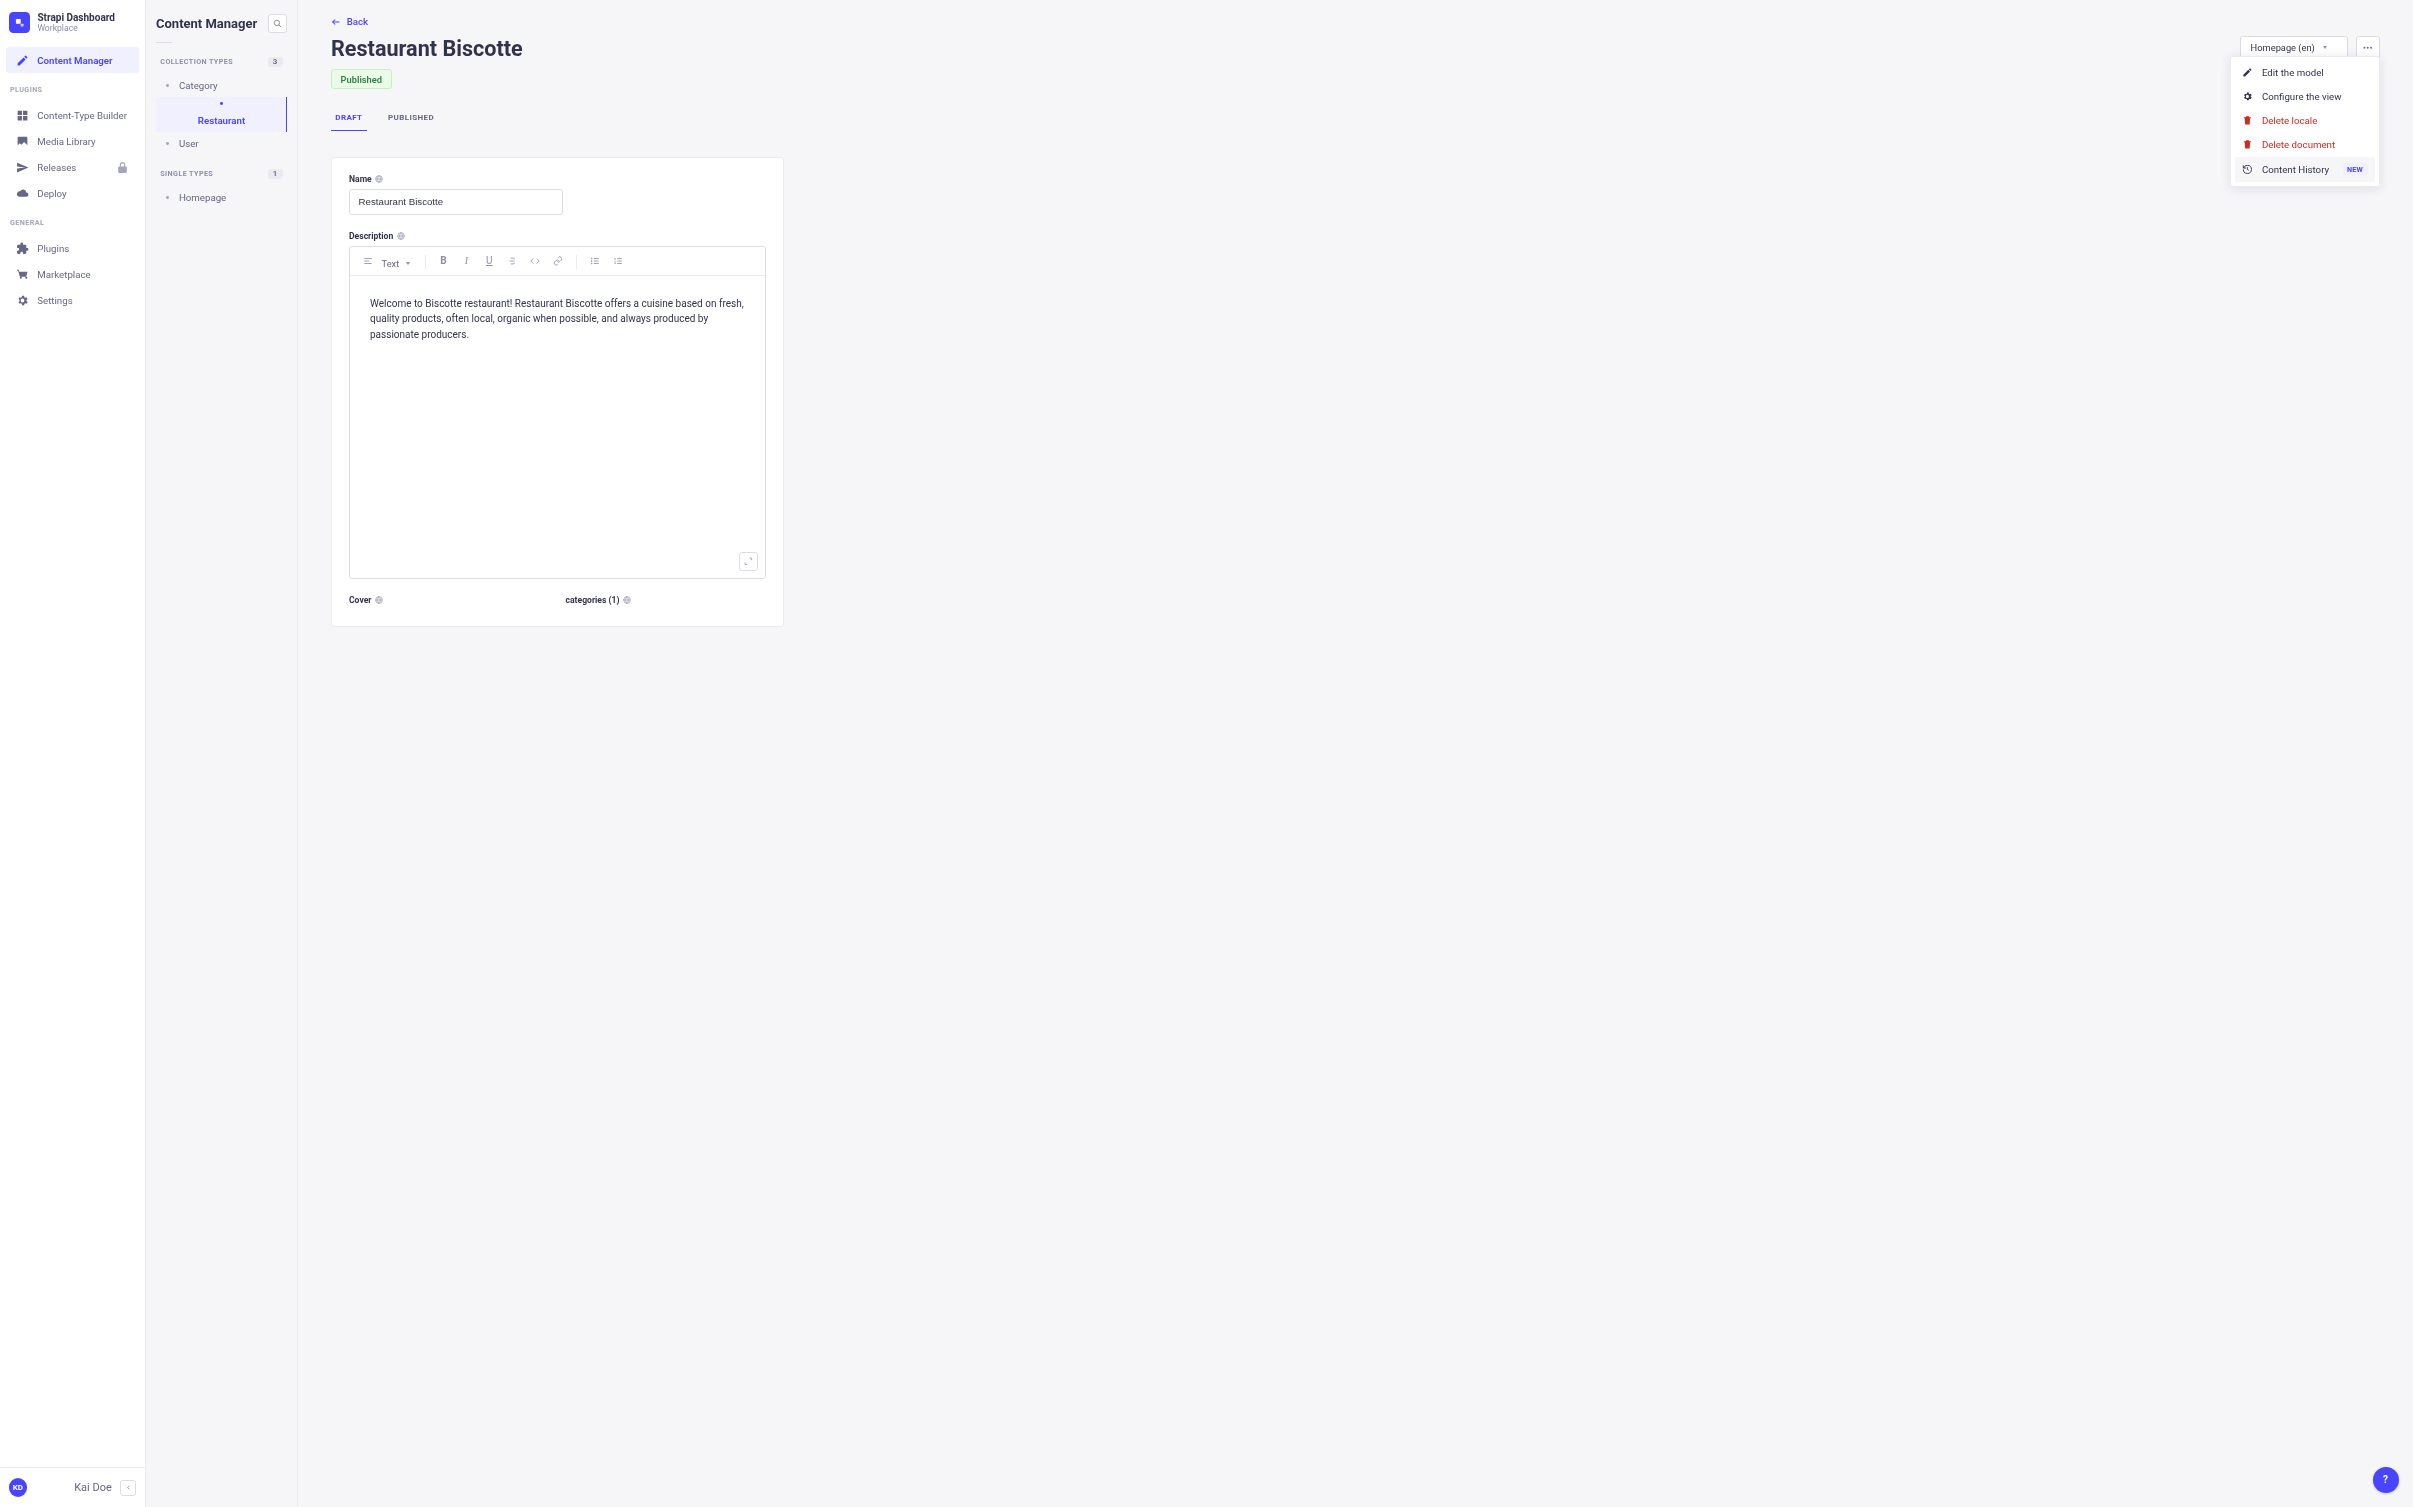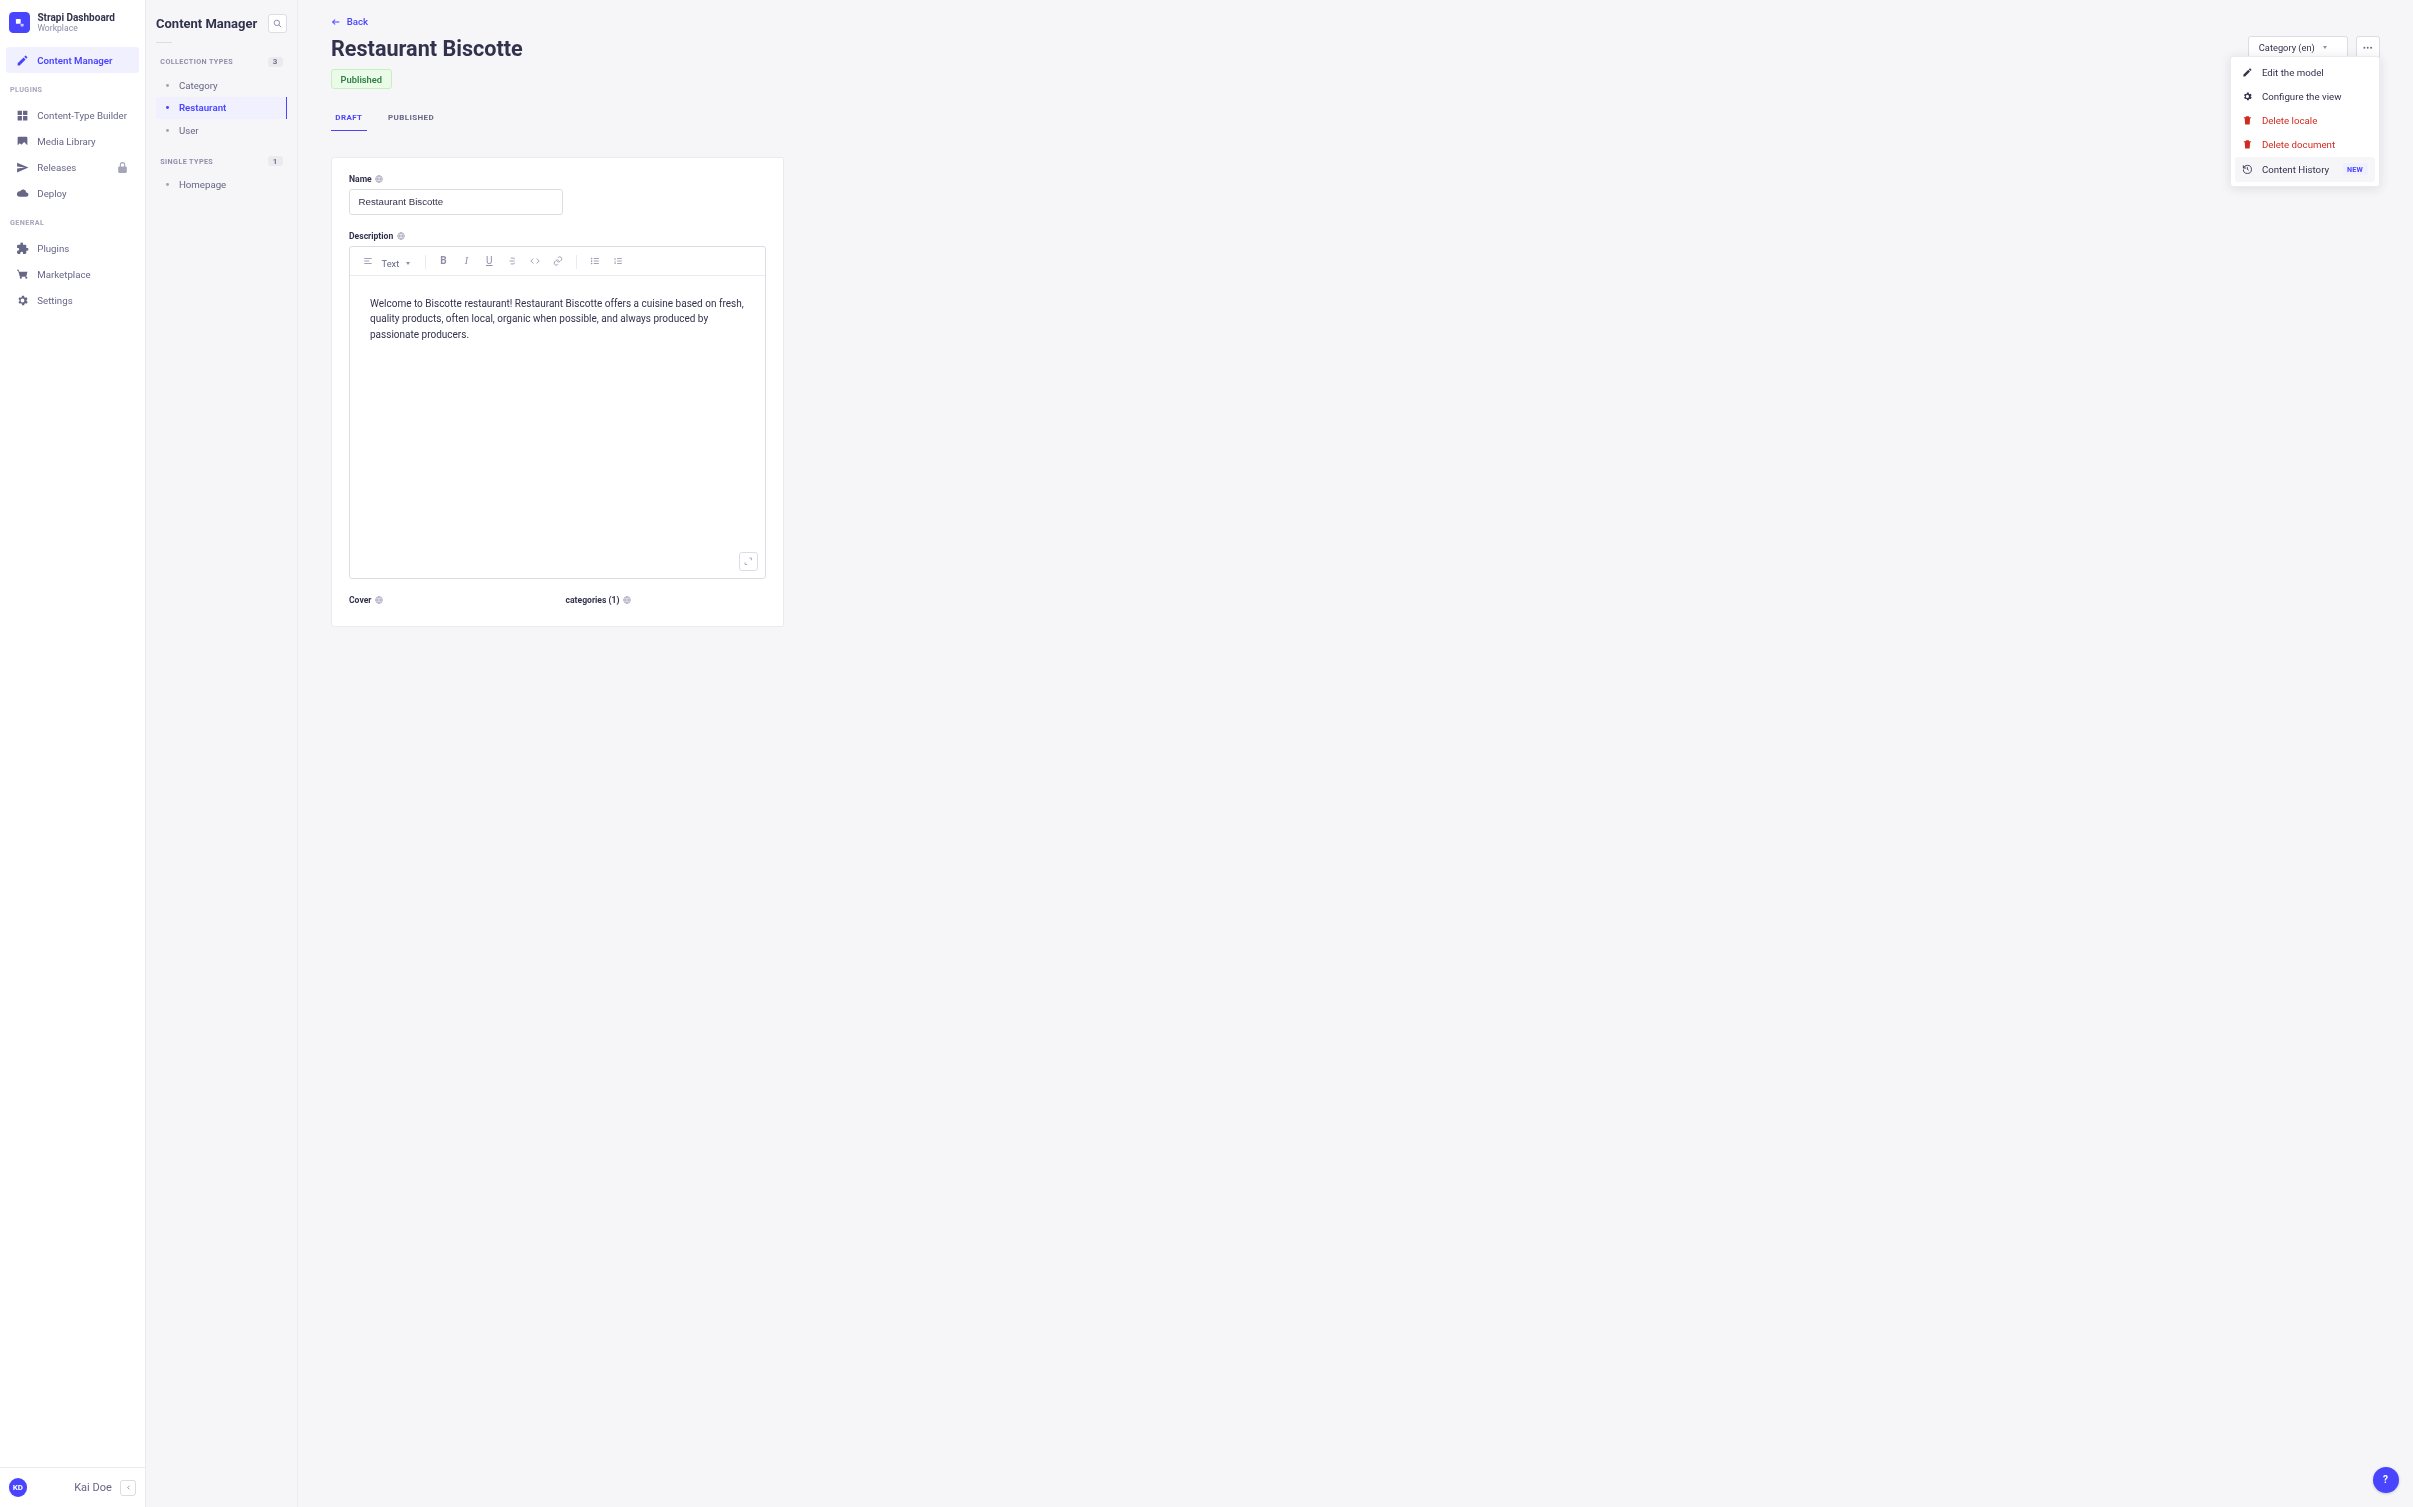--- a/index.html
+++ b/index.html
@@ -29,21 +29,21 @@
 .sidebar-second { width: 152px; min-width: 152px; border-right: 0.7px solid #eaeaef; background: #f6f6f9; padding: 14.4px 10px; }
 .second-header { display: flex; align-items: center; gap: 5.7px; margin-bottom: 8.6px; }
 .second-title { font-weight: 700; font-size: 13px; color: #32324d; flex: 1; }
 .search-btn { width: 18.7px; height: 18.7px; border: 0.7px solid #dcdce4; border-radius: 2.9px; background: #fff; display: flex; align-items: center; justify-content: center; color: #8e8ea9; cursor: pointer; }
 .divider-short { width: 16px; height: 0.7px; background: #dcdce4; margin: 8.6px 0 11.5px 0; }
 .group-head { display: flex; align-items: center; justify-content: space-between; font-size: 7.2px; font-weight: 700; letter-spacing: 0.4px; color: #8e8ea9; padding: 2.9px 4.3px; text-transform: uppercase; }
 .badge-count { background: #eaeaef; color: #666687; border-radius: 2.9px; padding: 0.7px 5px; font-size: 8px; font-weight: 600; }
 .type-list { padding: 4.3px 0 11.5px 0; }
 .type-item { display: flex; align-items: center; gap: 10px; padding: 5.7px 10px; font-size: 9.7px; color: #666687; cursor: pointer; border-radius: 0; position: relative; }
 .type-item .bullet { width: 2.9px; height: 2.9px; border-radius: 50%; background: #a5a5ba; flex-shrink: 0; }
-.type-item.active { background: #f0f0ff; color: #4945ff; font-weight: 600; }
+.type-item.active { background: #f0f0ff; color: #4945ff; font-weight: 600; flex-direction: column; }
 .type-item.active .bullet { background: #4945ff; }
 .type-item.active::after { content: ''; position: absolute; right: 0; top: 0; bottom: 0; width: 1.4px; background: #4945ff; }
 
 
 .main { flex: 1; background: #f6f6f9; padding: 16px 33px 29px 33px; overflow: auto; position: relative; }
 .back-link { display: inline-flex; align-items: center; gap: 5.7px; color: #4945ff; font-size: 9.7px; font-weight: 500; cursor: pointer; margin-bottom: 8.6px; }
 .page-header-row { display: flex; align-items: flex-start; gap: 11.5px; }
 .page-title { font-size: 21.6px; font-weight: 700; color: #32324d; flex: 1; }
 .header-actions { display: flex; align-items: center; gap: 7.2px; position: relative; }
 .locale-select { background: #fff; border: 0.7px solid #dcdce4; border-radius: 2.9px; padding: 5.7px 20px 5.7px 10px; font-size: 9.3px; color: #32324d; cursor: pointer; position: relative; display: flex; align-items: center; gap: 5.7px; }
@@ -231,21 +231,21 @@
           <line x1="20" y1="12" x2="4" y2="12"></line>
           <polyline points="10 18 4 12 10 6"></polyline>
         </svg>
       <span>Back</span>
     </div>
 
     <div class="page-header-row">
       <h1 class="page-title">Restaurant Biscotte</h1>
       <div class="header-actions">
         <div class="locale-select">
-          <span>Category (en)</span>
+          <span>Homepage (en)</span>
           <span class="caret-down"></span>
         </div>
         <div class="more-btn">
           <svg width="11.5" height="11.5" viewBox="0 0 24 24" fill="currentColor">
               <circle cx="5" cy="12" r="2"></circle>
               <circle cx="12" cy="12" r="2"></circle>
               <circle cx="19" cy="12" r="2"></circle>
             </svg>
         </div>
 

